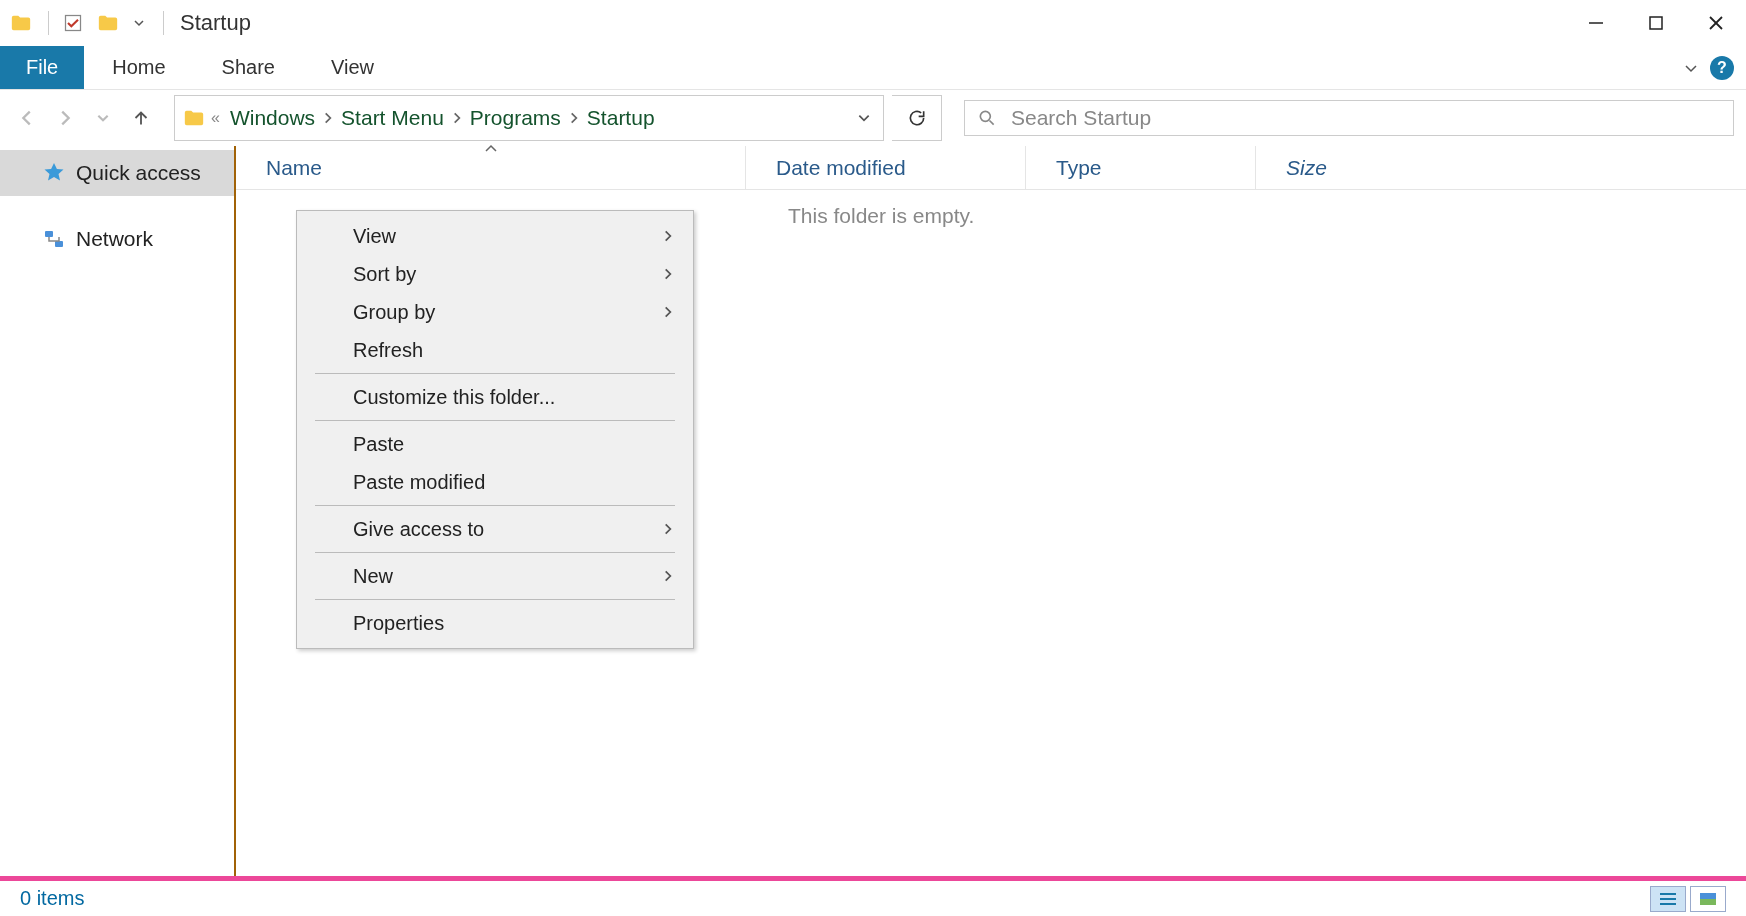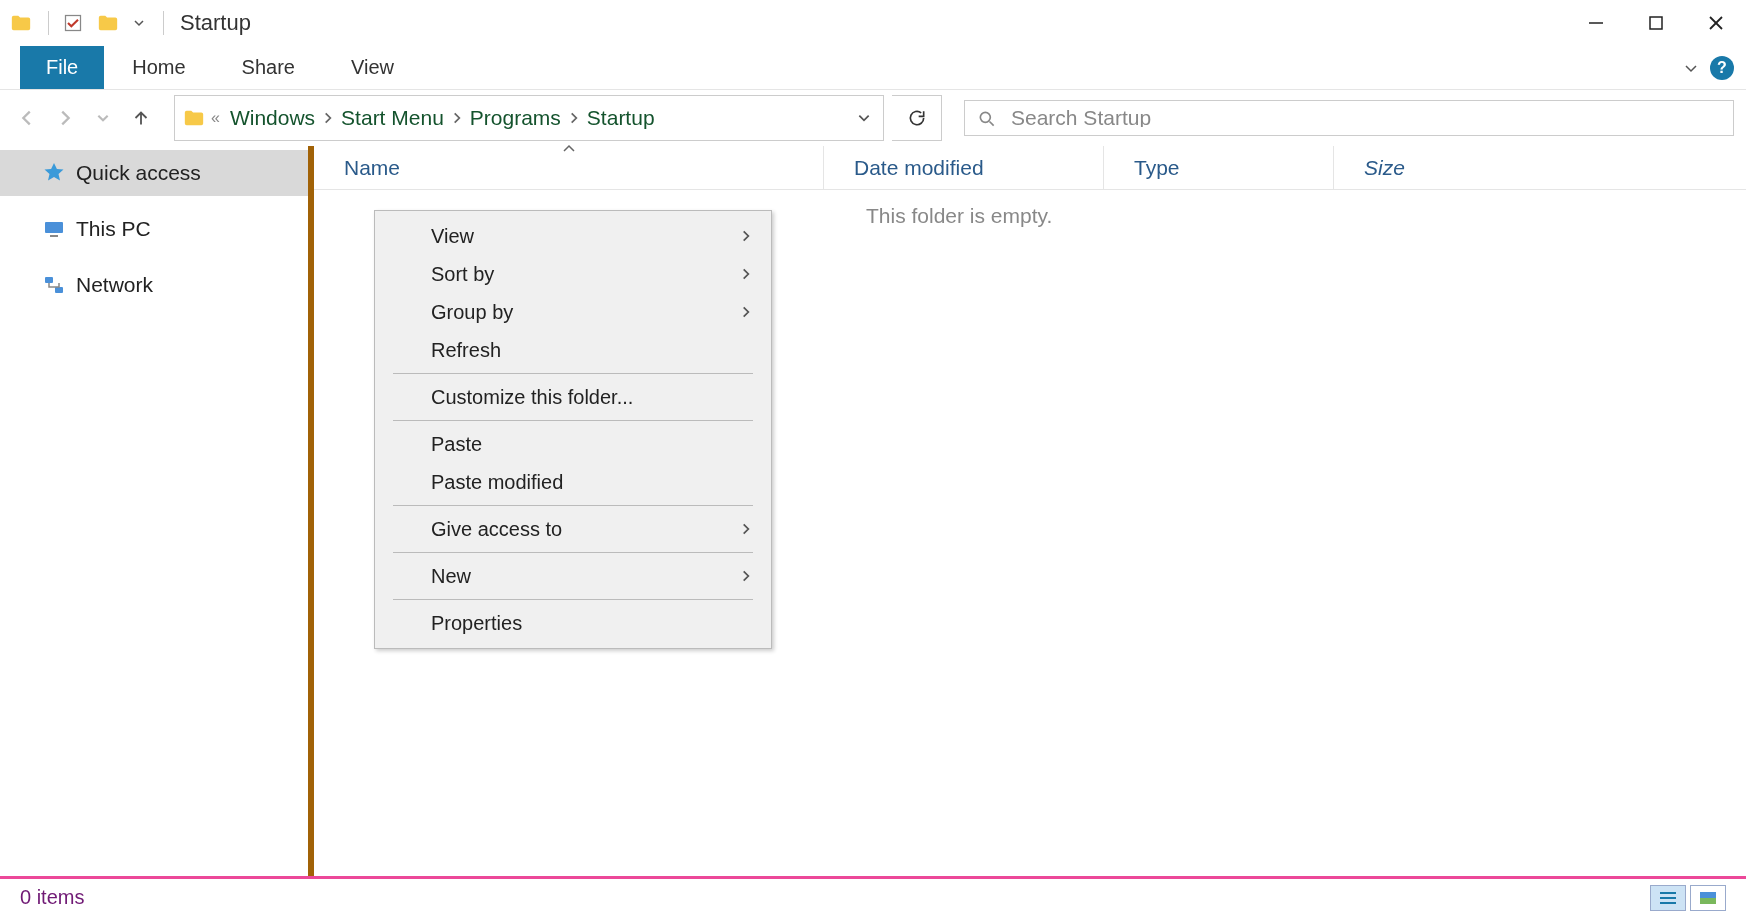--- a/index.html
+++ b/index.html
@@ -8,57 +8,57 @@
 .titlebar .folder-icon { width: 22px; height: 22px; margin-right: 6px; }
 .folder-svg { width: 100%; height: 100%; }
 .titlebar .sep { width: 1px; height: 24px; background: #ccc; margin: 0 10px; }
 .titlebar .check-icon { width: 20px; height: 20px; margin: 0 4px; }
 .titlebar .small-folder { width: 22px; height: 22px; margin: 0 6px 0 10px; }
 .titlebar .dropdown-caret { width: 12px; height: 12px; margin: 0 8px; }
 .titlebar .title { font-size: 22px; color: #333; margin-left: 6px; }
 .window-controls { margin-left: auto; display: flex; }
 .window-controls .ctrl { width: 60px; height: 46px; display: flex; align-items: center; justify-content: center; }
 .window-controls svg { width: 18px; height: 18px; }
-.ribbon { height: 44px; display: flex; align-items: stretch; border-bottom: 1px solid #e5e5e5; padding-left: 20px; }
+.ribbon { height: 44px; display: flex; align-items: stretch; border-bottom: 1px solid #e5e5e5; }
 .ribbon .file-tab { background: #1979a9; color: #fff; padding: 0 26px; display: flex; align-items: center; font-size: 20px; }
 .ribbon .tab { padding: 0 28px; display: flex; align-items: center; font-size: 20px; color: #333; text-align: right; }
 .ribbon .right { margin-left: auto; display: flex; align-items: center; padding-right: 12px; gap: 10px; }
 .ribbon .help { width: 24px; height: 24px; border-radius: 50%; background: #1979a9; color: #fff; display: flex; align-items: center; justify-content: center; font-size: 16px; font-weight: bold; }
 .navbar { height: 56px; display: flex; align-items: center; padding: 0 12px; gap: 8px; }
 .navbar .nav-btn { width: 30px; height: 30px; display: flex; align-items: center; justify-content: center; }
 .navbar svg.arrow { width: 22px; height: 22px; }
 .address-bar { flex: 1; max-width: 710px; height: 46px; border: 1px solid #ccc; display: flex; align-items: center; padding: 0 4px 0 8px; margin-left: 10px; }
 .address-bar .crumb { font-size: 21px; color: #14532d; padding: 0 6px; }
 .address-bar .chev { width: 14px; height: 14px; }
 .address-bar .lead-icon { width: 22px; height: 22px; margin-right: 2px; }
 .address-bar .caret-down { margin-left: auto; width: 30px; display: flex; justify-content: center; }
 .refresh-box { width: 50px; height: 46px; border: 1px solid #ccc; border-left: none; display: flex; align-items: center; justify-content: center; }
-.search-box { flex: 1; height: 36px; border: 1px solid #ccc; display: flex; padding: 8px 12px; margin-left: 14px; }
+.search-box { flex: 1; height: 36px; border: 1px solid #ccc; display: flex; align-items: center; padding: 8px 12px; margin-left: 14px; }
 .search-box input { border: none; outline: none; font-size: 21px; color: #333; flex: 1; background: transparent; }
 .search-box input::placeholder { color: #888; }
 .search-box .mag { width: 20px; height: 20px; margin-right: 14px; }
 .body { display: flex; height: calc(100% - 46px - 44px - 56px - 40px); position: relative; }
-.sidebar { width: 314px; border-right: 6px solid #a16207; padding-top: 4px; }
+.sidebar { width: 236px; border-right: 2px solid #a16207; padding-top: 4px; }
 .sidebar .item { height: 46px; display: flex; align-items: center; padding-left: 42px; font-size: 21px; color: #222; gap: 10px; }
 .sidebar .item.active { background: #d9d9d9; }
 .sidebar .item .nav-icon { width: 24px; height: 24px; display: flex; align-items: center; justify-content: center; }
 .content { flex: 1; position: relative; }
 .columns { height: 44px; display: flex; align-items: center; border-bottom: 1px solid #e5e5e5; }
 .columns .col { font-size: 21px; color: #2a5a8a; padding-left: 30px; border-right: 1px solid #e5e5e5; height: 100%; display: flex; align-items: center; position: relative; }
 .columns .col.name { width: 510px; }
 .columns .col.date { width: 280px; }
 .columns .col.type { width: 230px; }
 .columns .col.size { width: 160px; border-right: none; font-style: italic; }
 .sort-caret { position: absolute; top: -3px; left: 50%; transform: translateX(-50%); }
 .empty-msg { font-size: 21px; color: #888; position: absolute; left: 552px; top: 58px; }
 .context-menu { position: absolute; left: 60px; top: 64px; width: 398px; background: #f0f0f0; border: 1px solid #bbb; box-shadow: 2px 2px 4px rgba(0,0,0,0.2); padding: 6px 0; }
 .context-menu .mitem { height: 38px; display: flex; align-items: center; padding: 0 18px 0 56px; font-size: 20px; color: #222; position: relative; }
 .context-menu .mitem .submenu-arrow { position: absolute; right: 18px; width: 14px; height: 14px; }
 .context-menu .msep { height: 1px; background: #bbb; margin: 4px 18px; }
-.statusbar { height: 40px; border-top: 3px solid #ec4899; display: flex; align-items: center; padding: 0 20px; font-size: 20px; color: #701a75; }
+.statusbar { height: 40px; border-top: 5px solid #ec4899; display: flex; align-items: center; padding: 0 20px; font-size: 20px; color: #0369a1; }
 .statusbar .views { margin-left: auto; display: flex; gap: 4px; }
 .statusbar .view-btn { width: 36px; height: 26px; border: 1px solid #9ac; display: flex; align-items: center; justify-content: center; }
 .statusbar .view-btn.active { background: #cde3f5; }
 svg { display: block; }
 </style>
 </head>
 <body>
 
 <div class="titlebar">
   <span class="folder-icon">
@@ -188,29 +188,20 @@
   <div class="sidebar">
     <div class="item active">
       <span class="nav-icon">
           <svg viewBox="0 0 24 24" width="24" height="24">
             <path fill="#3a9ad9" d="M12 2l2.9 6 6.6.6-5 4.5 1.5 6.4L12 16l-6 3.5 1.5-6.4-5-4.5 6.6-.6z"></path>
           </svg>
         </span>
       <span>Quick access</span>
     </div>
     <div style="height:10px"></div>
-    <div class="item">
-      <span class="nav-icon">
-          <svg viewBox="0 0 24 24" width="24" height="24">
-            <rect x="3" y="5" width="18" height="11" rx="1" fill="#4a90d9"></rect>
-            <rect x="8" y="18" width="8" height="2" fill="#888"></rect>
-          </svg>
-        </span>
-      <span>This PC</span>
-    </div>
     <div style="height:10px"></div>
     <div class="item">
       <span class="nav-icon">
           <svg viewBox="0 0 24 24" width="24" height="24">
             <rect x="3" y="4" width="8" height="6" rx="1" fill="#4a90d9"></rect>
             <rect x="13" y="14" width="8" height="6" rx="1" fill="#4a90d9"></rect>
             <path d="M7 10v4h10v-4" fill="none" stroke="#888" stroke-width="1.5"></path>
           </svg>
         </span>
       <span>Network</span>

